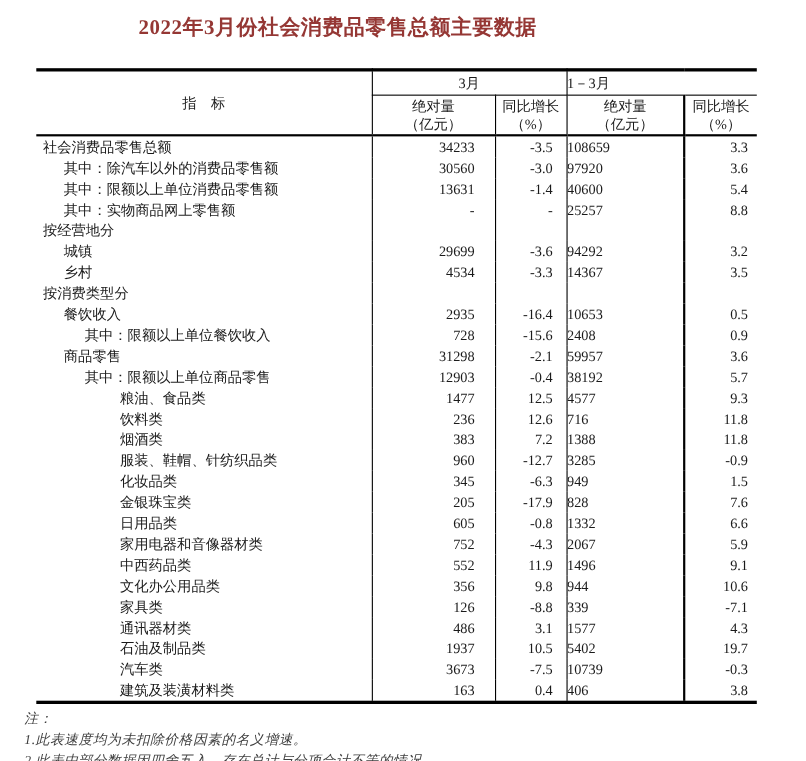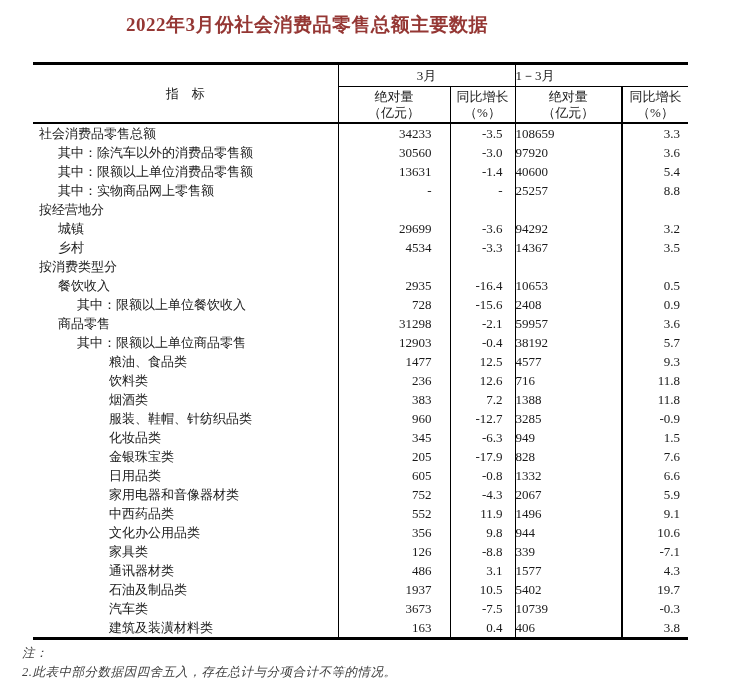--- a/index.html
+++ b/index.html
@@ -301,16 +301,17 @@
           <td class="abs1">163</td>
           <td class="yoy1">0.4</td>
           <td class="abs2">406</td>
           <td class="yoy2">3.8</td>
         </tr>
       </tbody>
   </table>
 
   <div class="notes">
     <div>注：</div>
+    <div>1.此表速度均为未扣除价格因素的名义增速。</div>
     <div>2.此表中部分数据因四舍五入，存在总计与分项合计不等的情况。</div>
   </div>
 
 </div>
 
 </body></html>

